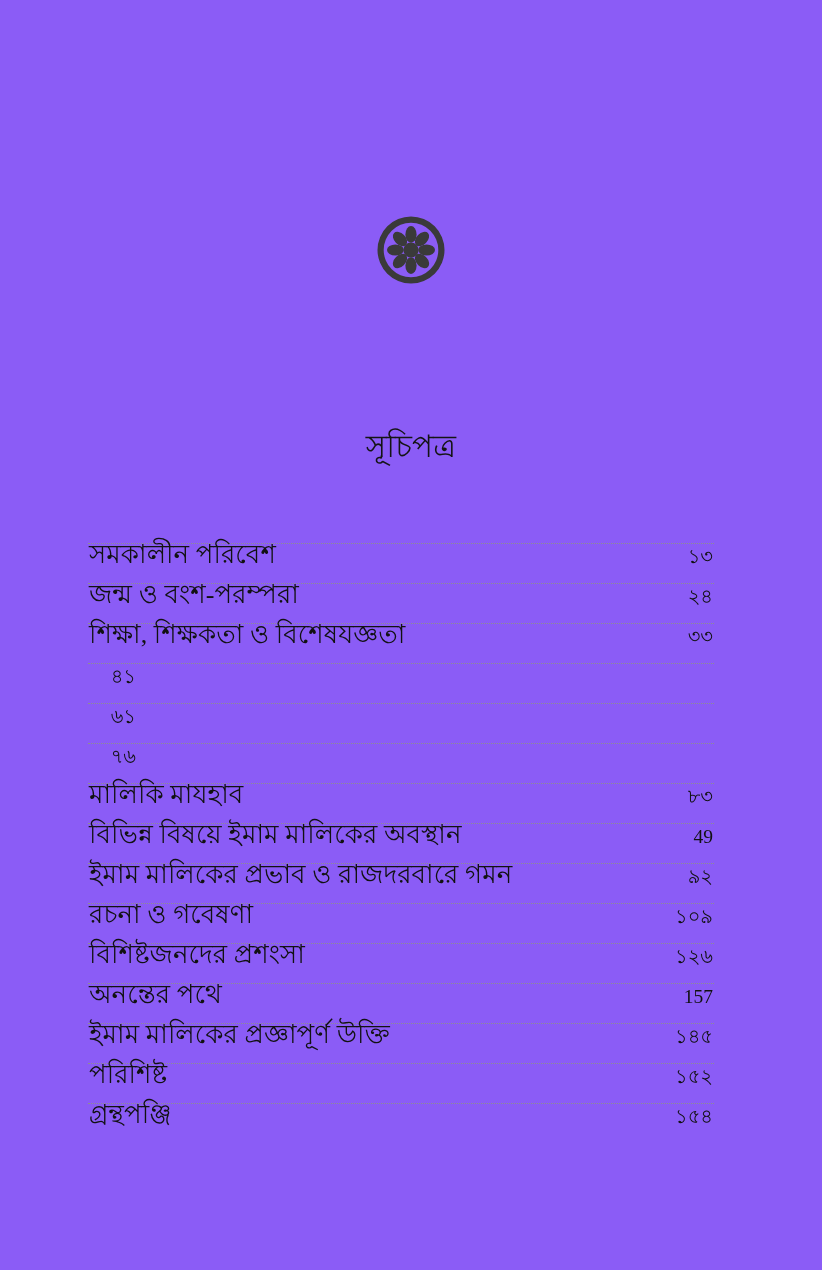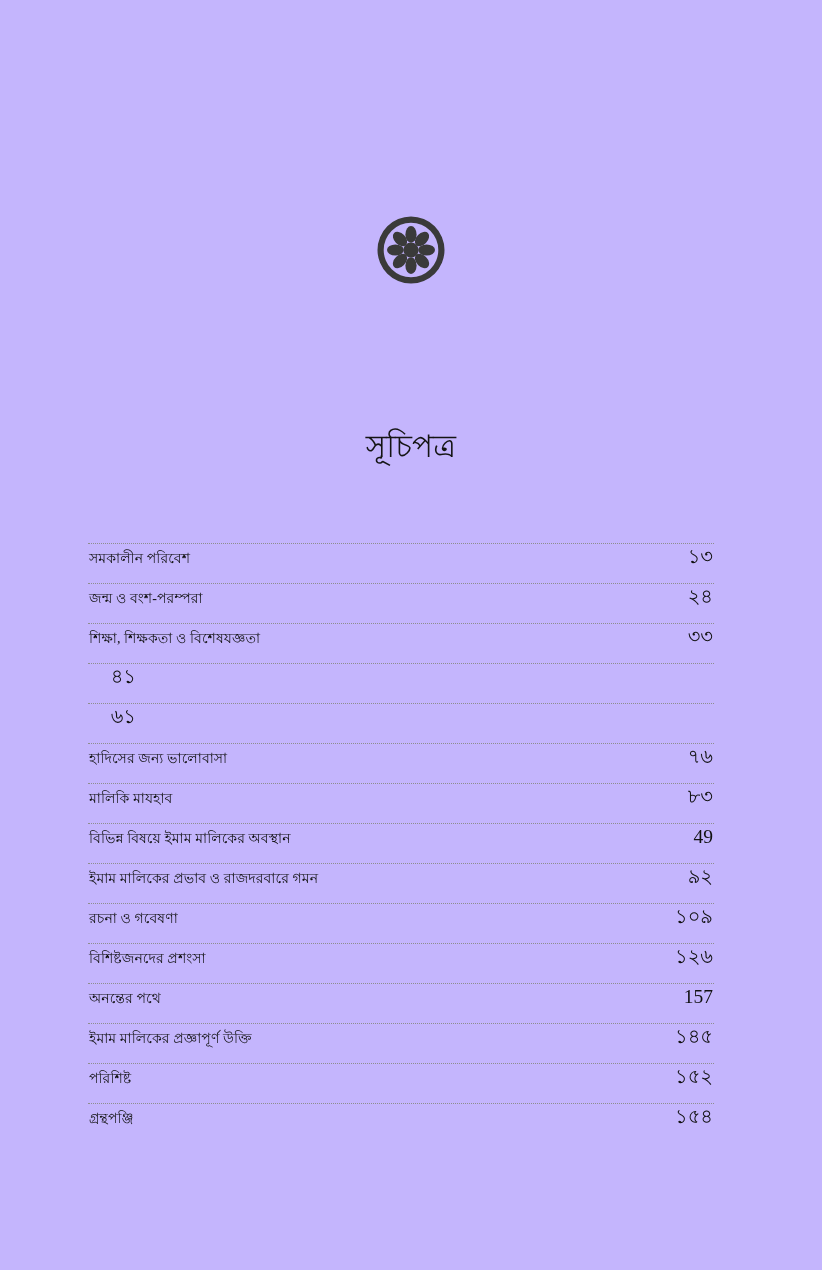--- a/index.html
+++ b/index.html
@@ -13,21 +13,21 @@
     height: 1270px;
     position: relative;
     font-family: "Liberation Serif", "DejaVu Serif", serif;
     color: #111111;
     overflow: hidden;
   }
 
   .page {
     position: absolute;
     inset: 0;
-    background: #c4b5fd;
+    background: #8b5cf6;
   }
 
   
   .ornament-wrap {
     position: absolute;
     top: 214px;
     left: 0;
     width: 822px;
     display: flex;
     justify-content: center;
@@ -64,21 +64,21 @@
     display: flex;
     align-items: baseline;
     justify-content: space-between;
     height: 40px;
     border-bottom: 1px dotted #8e8e8e;
     padding: 0;
     box-sizing: border-box;
   }
 
   .toc-row .entry-title {
-    font-size: 14px;
+    font-size: 26px;
     line-height: 34px;
     color: #111111;
     white-space: nowrap;
     letter-spacing: 0.1px;
     padding-left: 1px;
   }
 
   .toc-row .entry-page {
     font-size: 19.5px;
     line-height: 34px;
@@ -135,21 +135,20 @@
 
     <div class="toc-row">
       <span class="entry-page">৪১</span>
     </div>
 
     <div class="toc-row">
       <span class="entry-page">৬১</span>
     </div>
 
     <div class="toc-row">
-      <span class="entry-title">হাদিসের জন্য ভালোবাসা</span>
       <span class="entry-page">৭৬</span>
     </div>
 
     <div class="toc-row">
       <span class="entry-title">মালিকি মাযহাব</span>
       <span class="entry-page">৮৩</span>
     </div>
 
     <div class="toc-row">
       <span class="entry-title">বিভিন্ন বিষয়ে ইমাম মালিকের অবস্থান</span>

